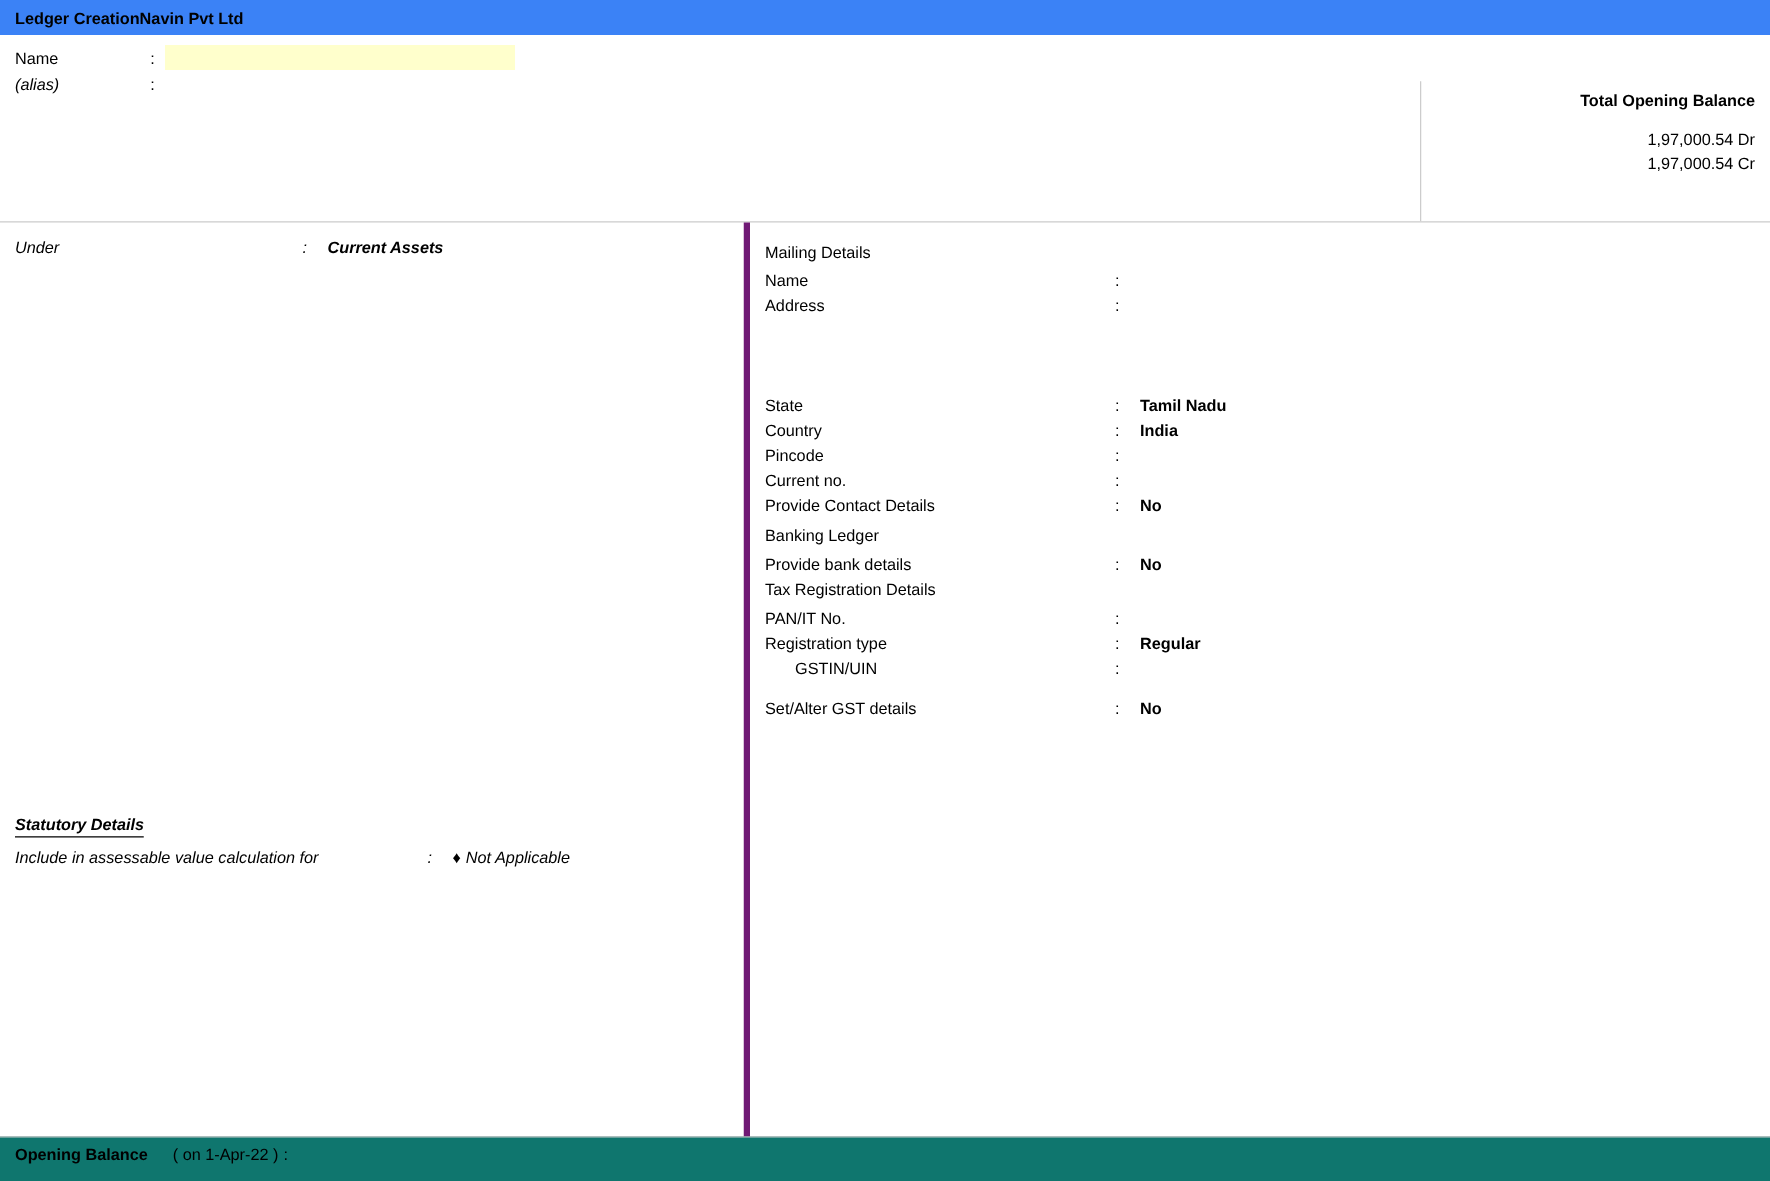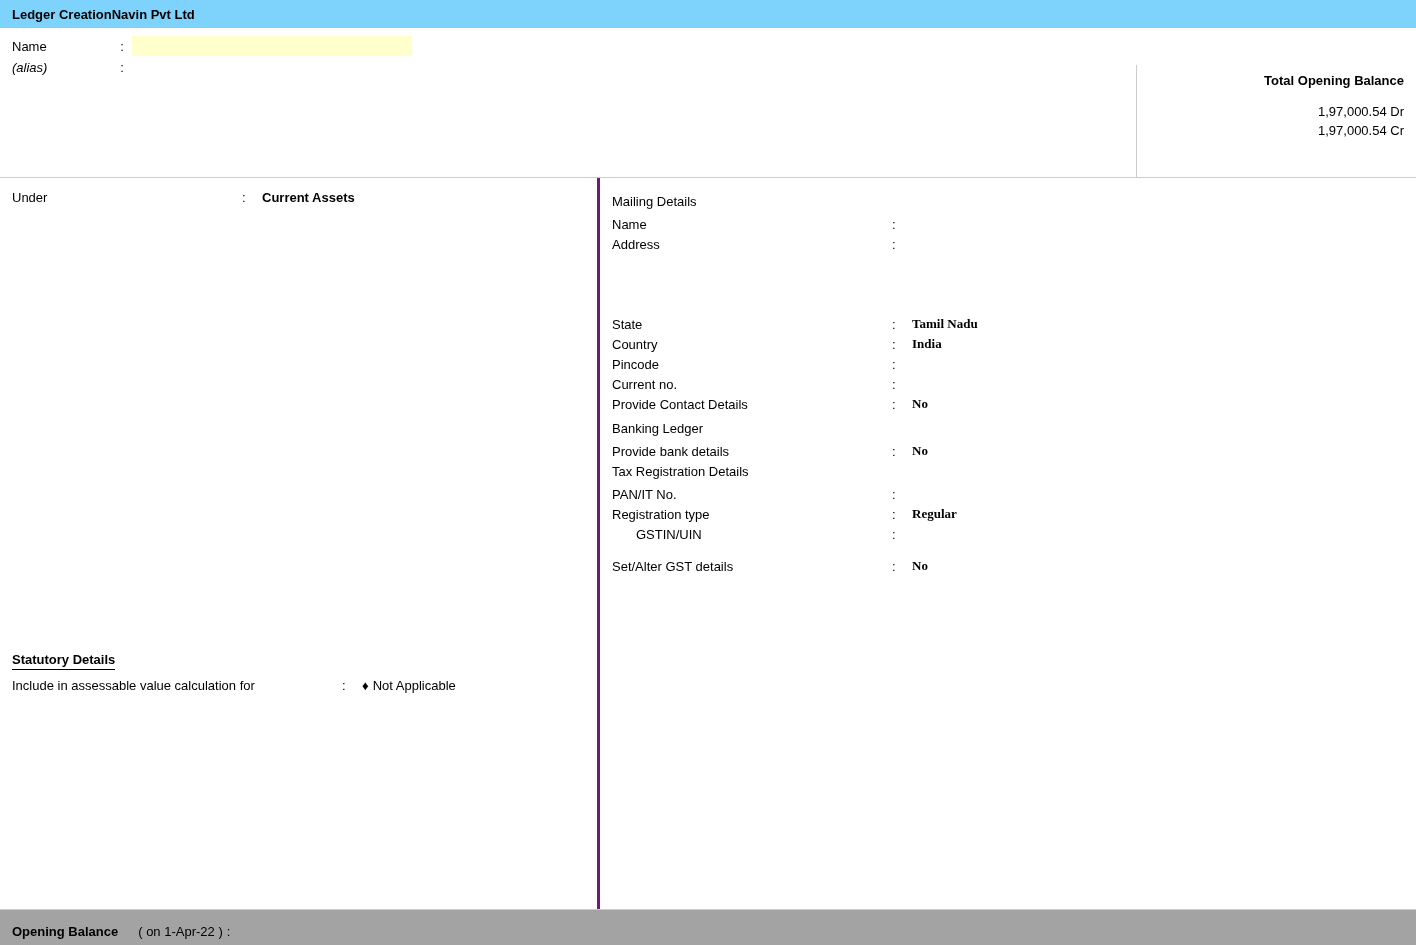--- a/index.html
+++ b/index.html
@@ -14,21 +14,21 @@
       color: #000;
       width: 1416px;
       height: 945px;
       overflow: hidden;
     }
 
     
     .title-bar {
       display: flex;
       align-items: center;
-      background: #7dd3fc;
+      background: #3b82f6;
       padding: 4px 12px;
       height: 28px;
     }
     .title-left {
       font-weight: bold;
       font-size: 13px;
     }
     .title-center {
       flex: 1;
       text-align: left;
@@ -92,23 +92,24 @@
     
     .main-content {
       display: flex;
       flex: 1;
       height: calc(945px - 28px - 150px - 36px);
     }
 
     
     .left-panel {
       width: 600px;
-      border-right: 3px solid #701a75;
+      border-right: 5px solid #701a75;
       padding: 12px;
       position: relative;
+      font-style: italic;
     }
     .under-row {
       display: flex;
       align-items: center;
       margin-bottom: 8px;
     }
     .under-label {
       width: 230px;
       font-size: 13px;
     }
@@ -178,43 +179,42 @@
     }
     .detail-colon {
       width: 20px;
       font-size: 13px;
     }
     .detail-value {
       font-size: 13px;
     }
     .detail-value.bold {
       font-weight: bold;
-      font-family: Liberation Serif, serif;
     }
 
     .indented-row {
       display: flex;
       align-items: center;
       margin-bottom: 2px;
       min-height: 18px;
       padding-left: 24px;
     }
     .indented-label {
       width: 256px;
       font-size: 13px;
     }
 
     
     .bottom-bar {
       display: flex;
-      align-items: flex-end;
+      align-items: flex-start;
       border-top: 1px solid #ccc;
       padding: 6px 12px;
       height: 36px;
-      background: #a3a3a3;
+      background: #0f766e;
     }
     .bottom-bar .ob-label {
       font-weight: bold;
       font-size: 13px;
       margin-right: 20px;
     }
     .bottom-bar .ob-date {
       font-size: 13px;
     }
     .bottom-bar .ob-colon {

